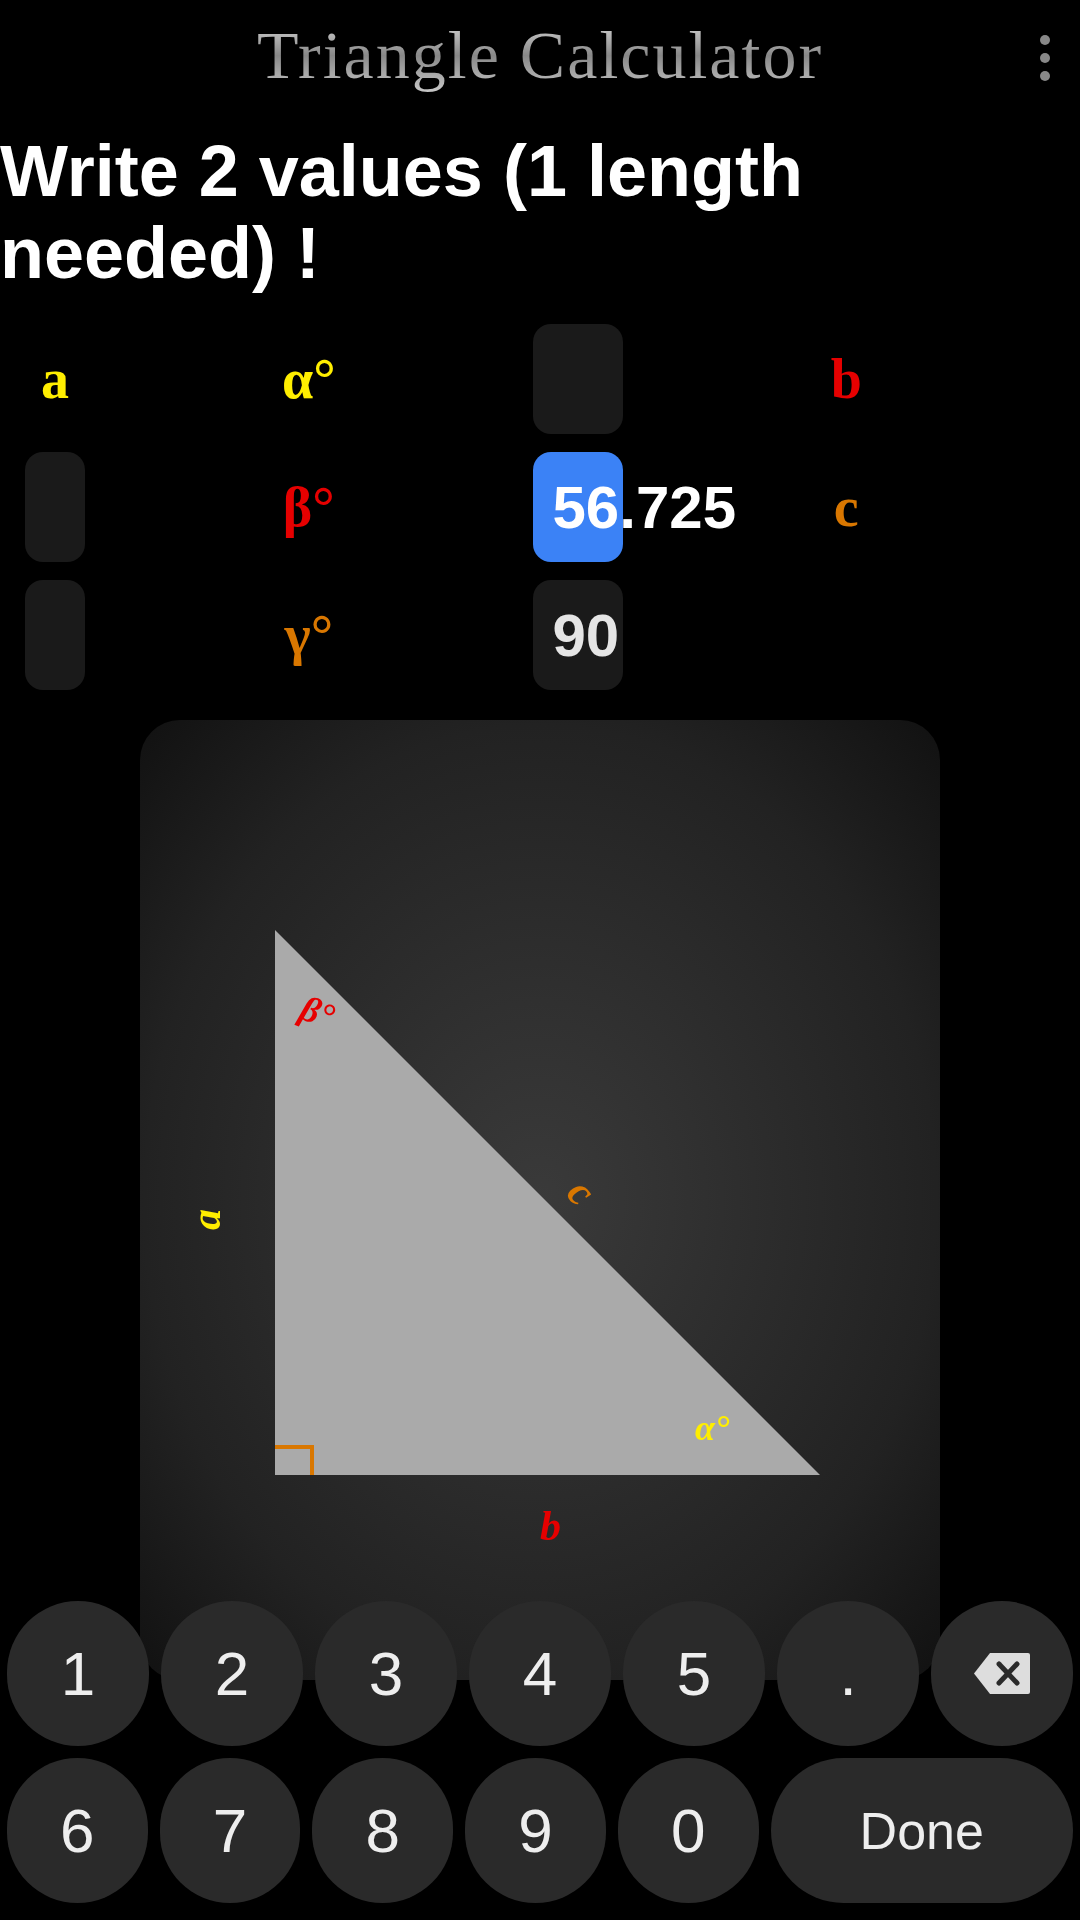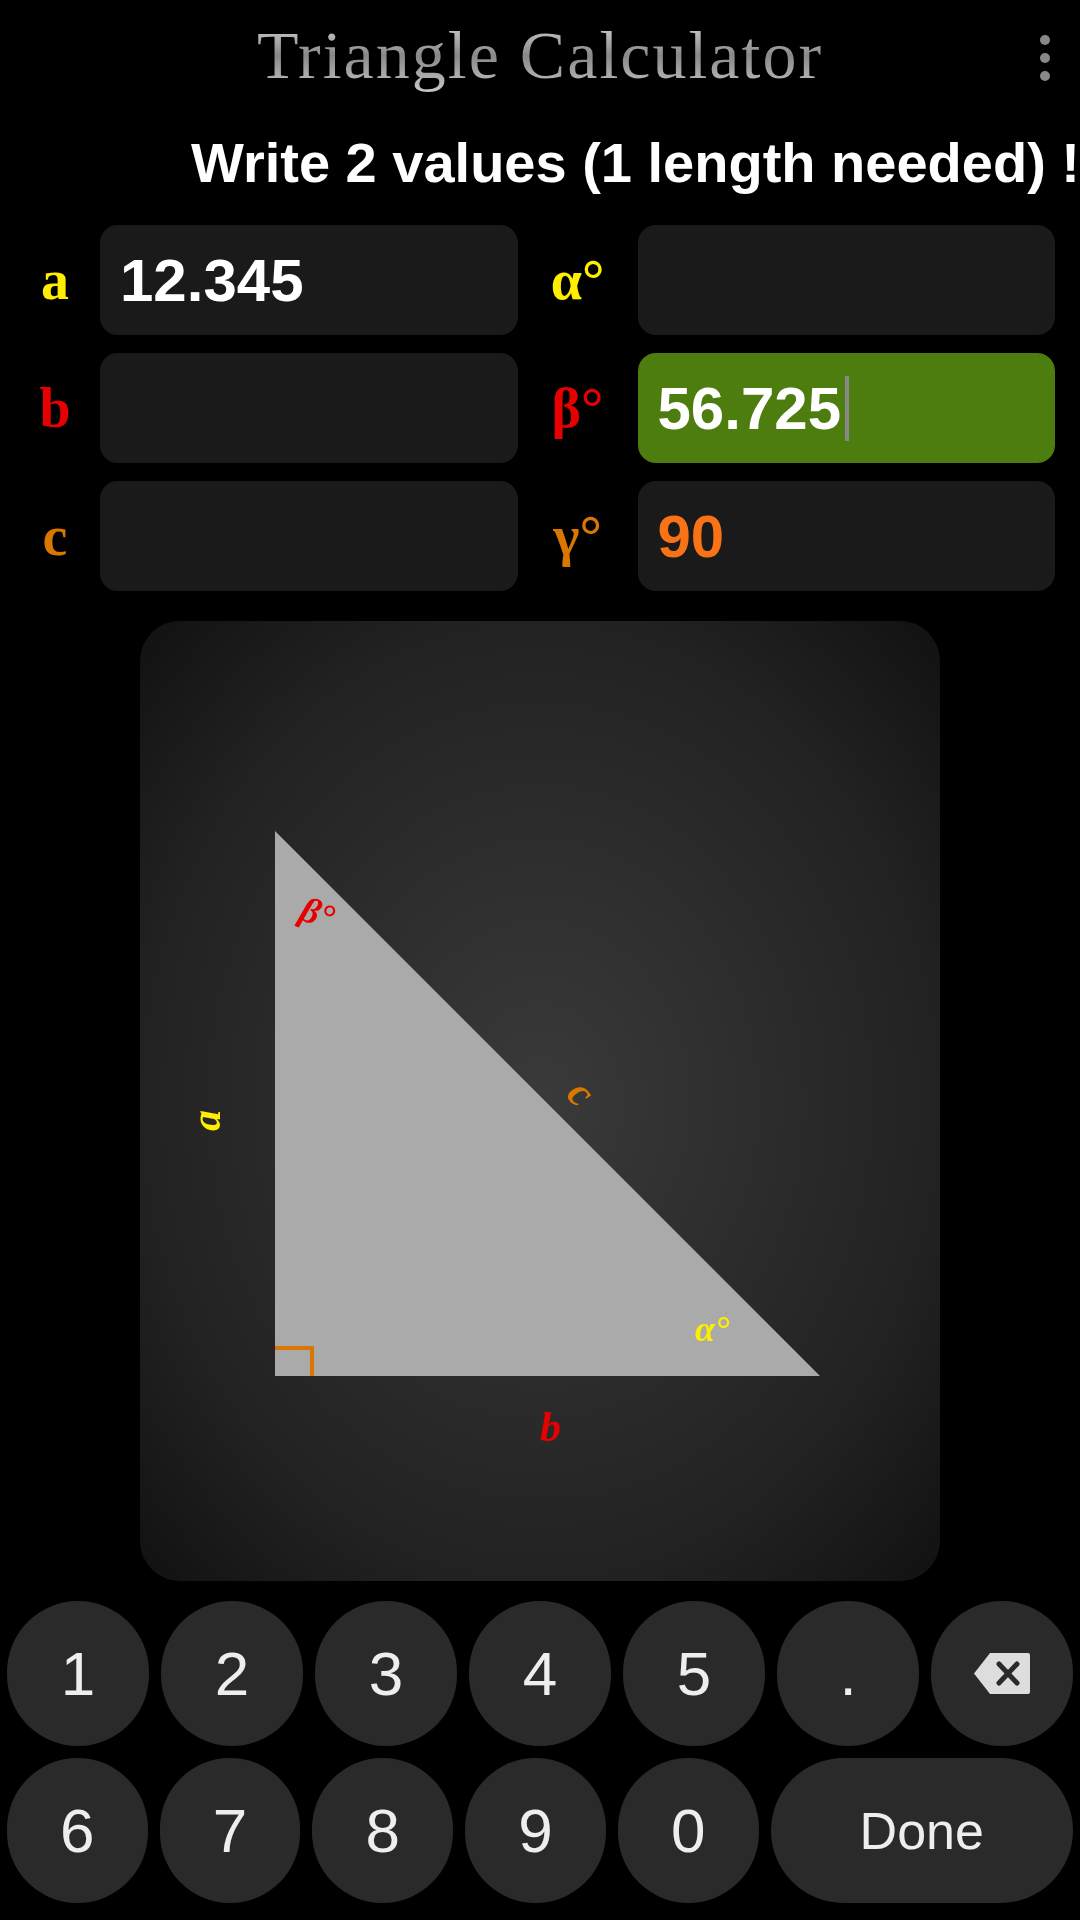--- a/index.html
+++ b/index.html
@@ -38,22 +38,22 @@
       gap: 8px;
     }
     .menu-dot {
       width: 10px;
       height: 10px;
       background: #888;
       border-radius: 50%;
     }
     
     .instruction {
-      text-align: right;
-      font-size: 56px;
+      text-align: left;
+      font-size: 72px;
       font-weight: bold;
       margin: 20px 0 30px 0;
     }
     
     .inputs-grid {
       display: grid;
       grid-template-columns: 60px 1fr 90px 1fr;
       gap: 18px 15px;
       padding: 0 25px;
       align-items: center;
@@ -76,24 +76,24 @@
       border-radius: 18px;
       height: 110px;
       display: flex;
       align-items: center;
       padding: 0 20px;
       font-size: 60px;
       font-weight: bold;
       color: #fff;
     }
     .input-box.focused {
-      background: #4d7c0f;
+      background: #3b82f6;
     }
     .input-box .placeholder {
-      color: #f97316;
+      color: #e5e5e5;
     }
     .cursor {
       display: inline-block;
       width: 4px;
       height: 65px;
       background: #888;
       margin-left: 4px;
       vertical-align: middle;
     }
     
@@ -157,23 +157,20 @@
     <div class="menu-dot"></div>
     <div class="menu-dot"></div>
     <div class="menu-dot"></div>
   </div>
 </div>
 
 <div class="instruction">Write 2 values (1 length needed) !</div>
 
 <div class="inputs-grid">
   <div class="label label-a">a</div>
-  <div class="input-box">
-      <span>12.345</span>
-    </div>
   <div class="label label-alpha">α°</div>
   <div class="input-box">
       <span></span>
     </div>
 
   <div class="label label-b">b</div>
   <div class="input-box">
       <span></span>
     </div>
   <div class="label label-beta">β°</div>

